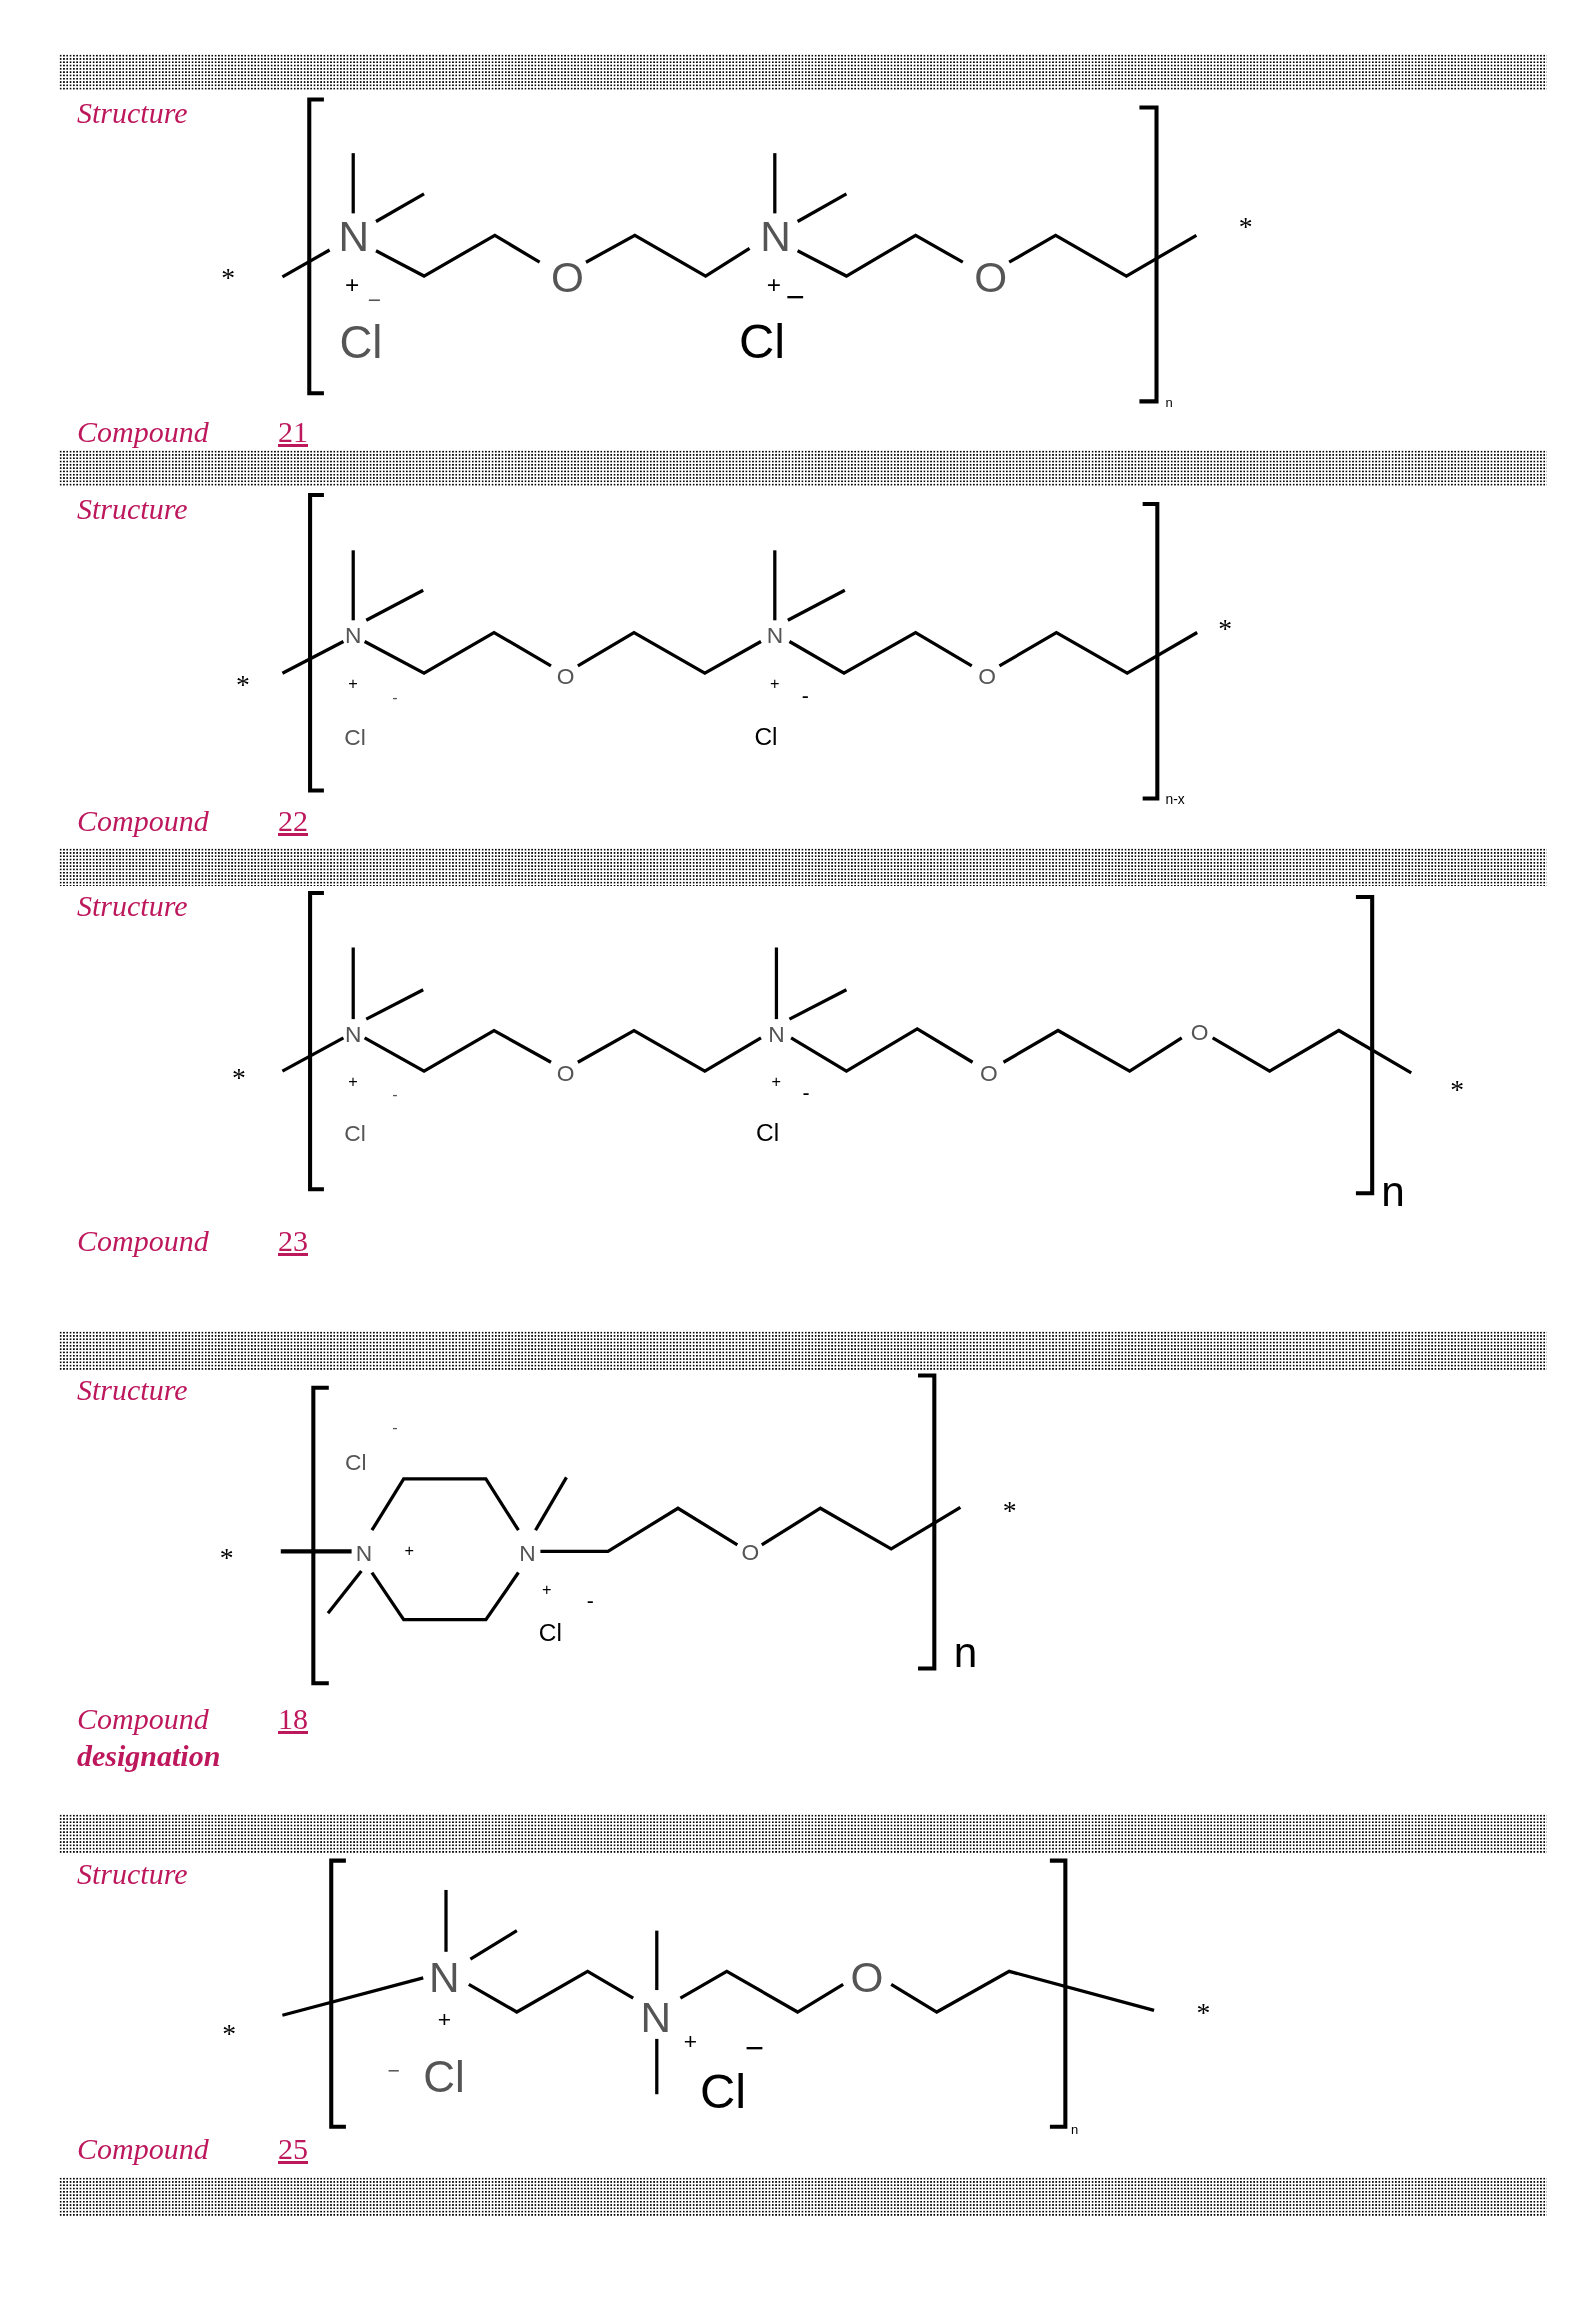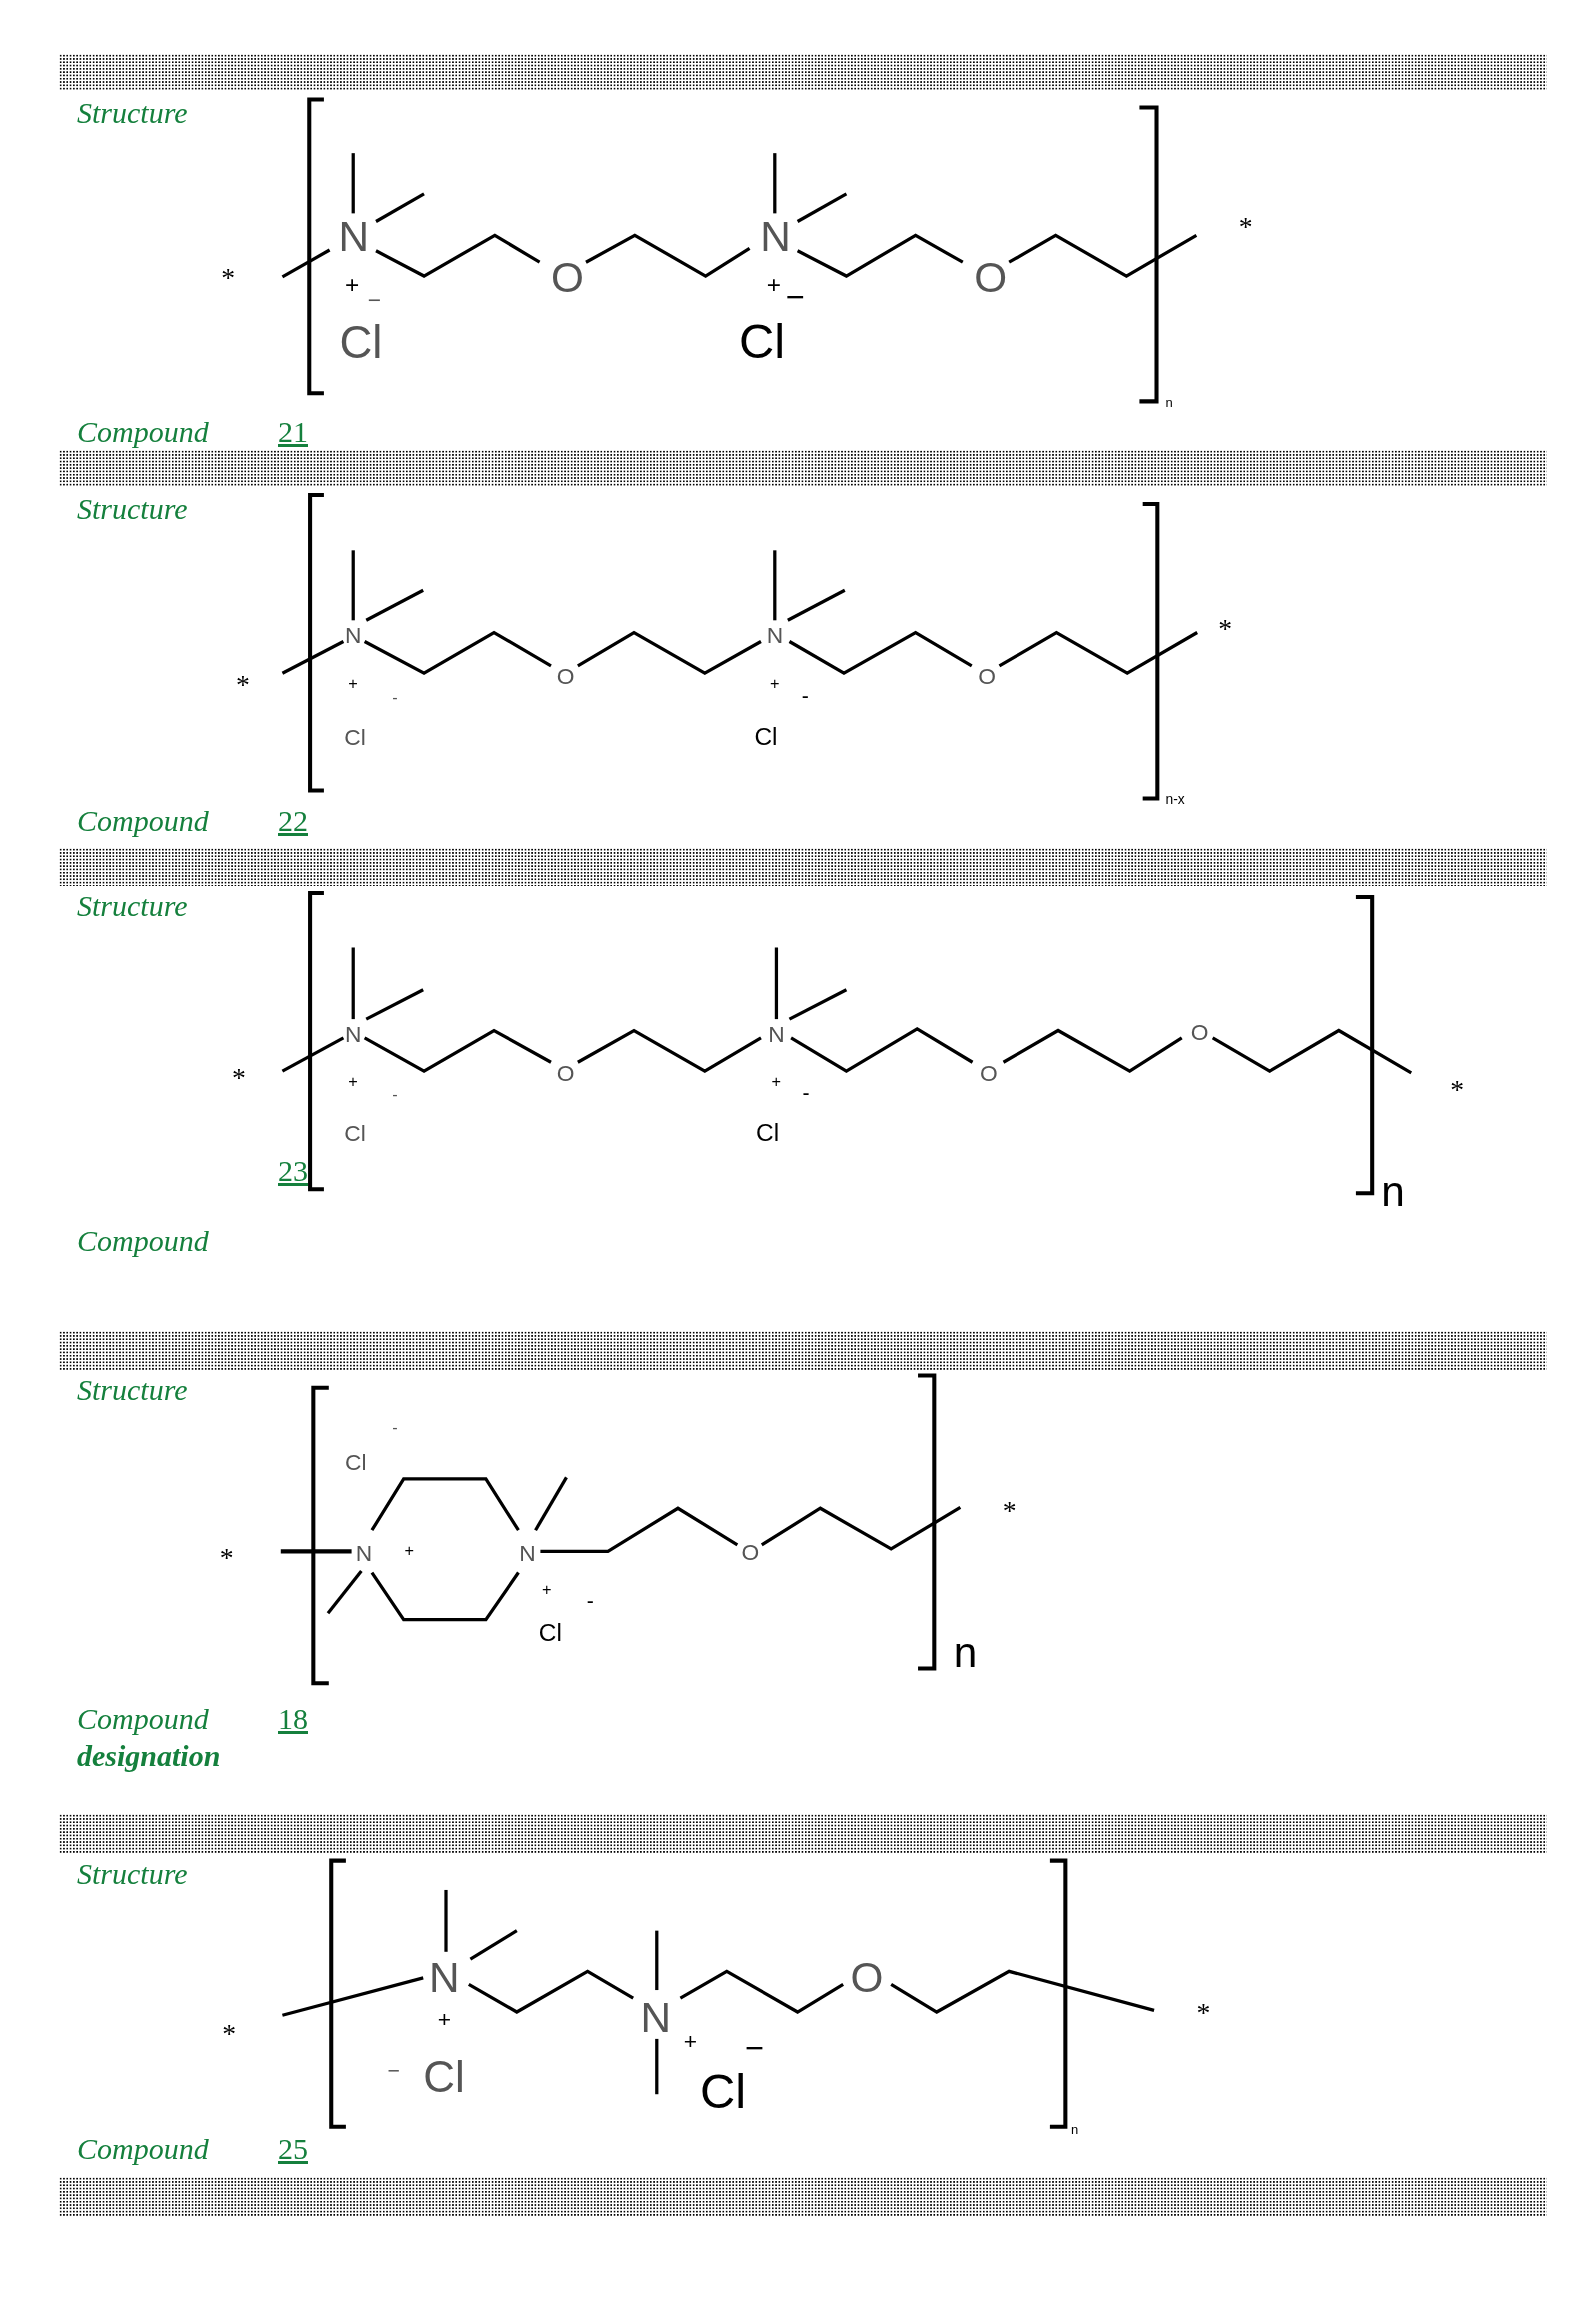--- a/index.html
+++ b/index.html
@@ -3,21 +3,21 @@
 <meta charset="utf-8">
 <style>
   html, body { margin: 0; padding: 0; background: #ffffff; }
   #page {
     position: relative;
     width: 1596px;
     height: 2319px;
     background: #ffffff;
     overflow: hidden;
     font-family: "Liberation Serif", "DejaVu Serif", serif;
-    color: #15803d;
+    color: #be185d;
   }
   .band {
     position: absolute;
     left: 59px;
     width: 1488px;
     background-color: #ffffff;
     background-image: radial-gradient(circle, #000 0.7px, transparent 1px);
     background-size: 3.3px 3.3px;
   }
   .label {
@@ -65,21 +65,21 @@
   <div class="label" style="left:77px;top:98px;">Structure</div>
   <div class="label" style="left:77px;top:417px;">Compound</div>
   <div class="num" style="left:278px;top:417px;">21</div>
 
   <div class="label" style="left:77px;top:494px;">Structure</div>
   <div class="label" style="left:77px;top:806px;">Compound</div>
   <div class="num" style="left:278px;top:806px;">22</div>
 
   <div class="label" style="left:77px;top:891px;">Structure</div>
   <div class="label" style="left:77px;top:1226px;">Compound</div>
-  <div class="num" style="left:278px;top:1156px;">23</div>
+  <div class="num" style="left:278px;top:1226px;">23</div>
 
   <div class="label" style="left:77px;top:1375px;">Structure</div>
   <div class="label" style="left:77px;top:1704px;">Compound</div>
   <div class="label" style="left:77px;top:1741px;font-weight:bold;">designation</div>
   <div class="num" style="left:278px;top:1704px;">18</div>
 
   <div class="label" style="left:77px;top:1859px;">Structure</div>
   <div class="label" style="left:77px;top:2134px;">Compound</div>
   <div class="num" style="left:278px;top:2134px;text-align:center;">25</div>
 

